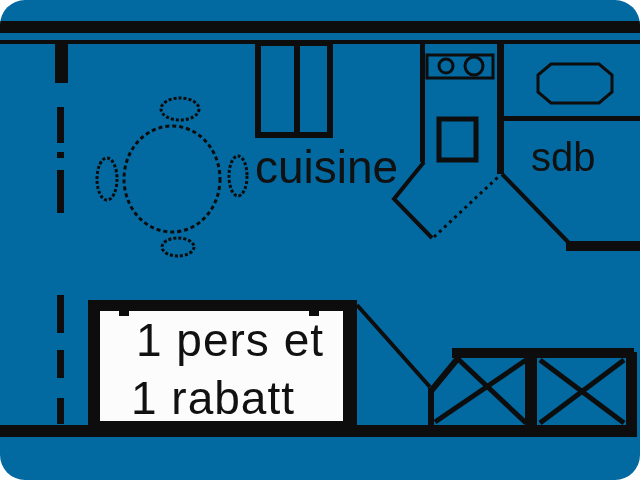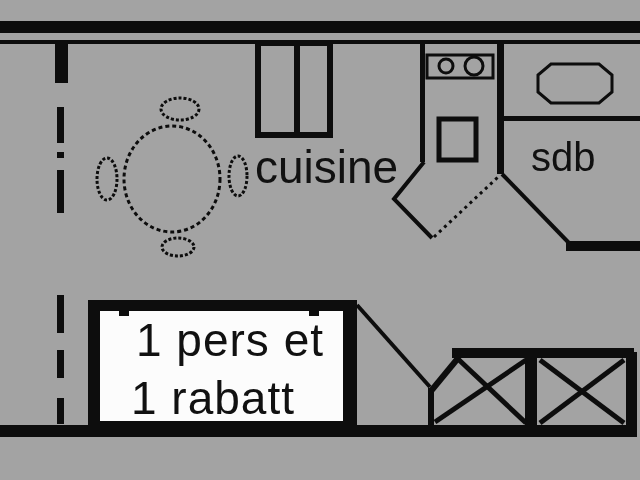--- a/index.html
+++ b/index.html
@@ -4,22 +4,23 @@
 <style>
   html, body {
     margin: 0;
     padding: 0;
     background: #ffffff;
   }
   #stage {
     position: relative;
     width: 640px;
     height: 480px;
-    background: #a3a3a3;
+    background: #0369a1;
     overflow: hidden;
+    border-radius: 25px;
   }
   svg {
     display: block;
   }
   .label {
     font-family: "Liberation Sans", sans-serif;
     fill: #111111;
   }
   .label-kitchen  { font-size: 46px; }
   .label-bathroom { font-size: 40px; }

